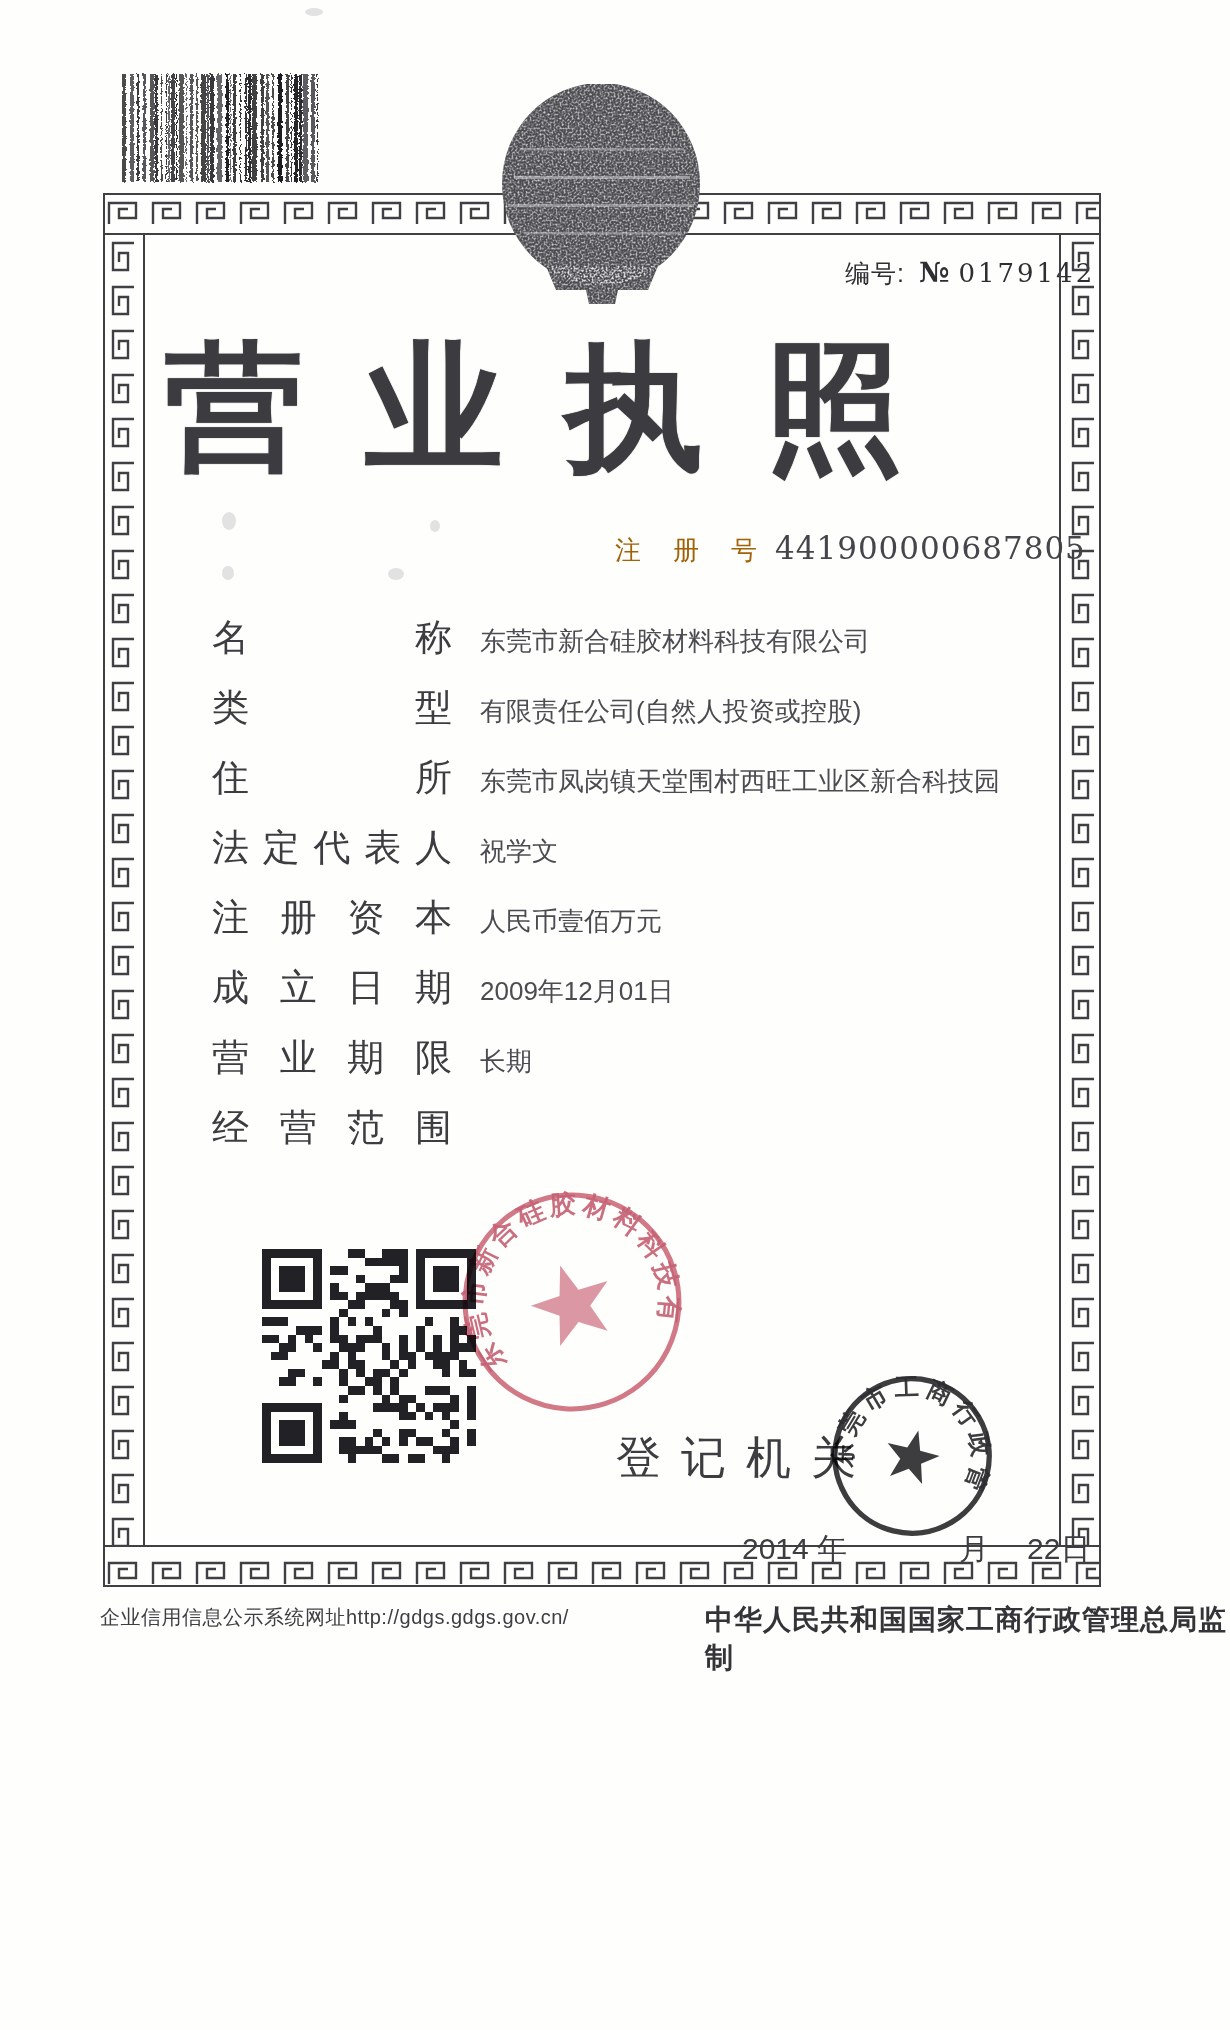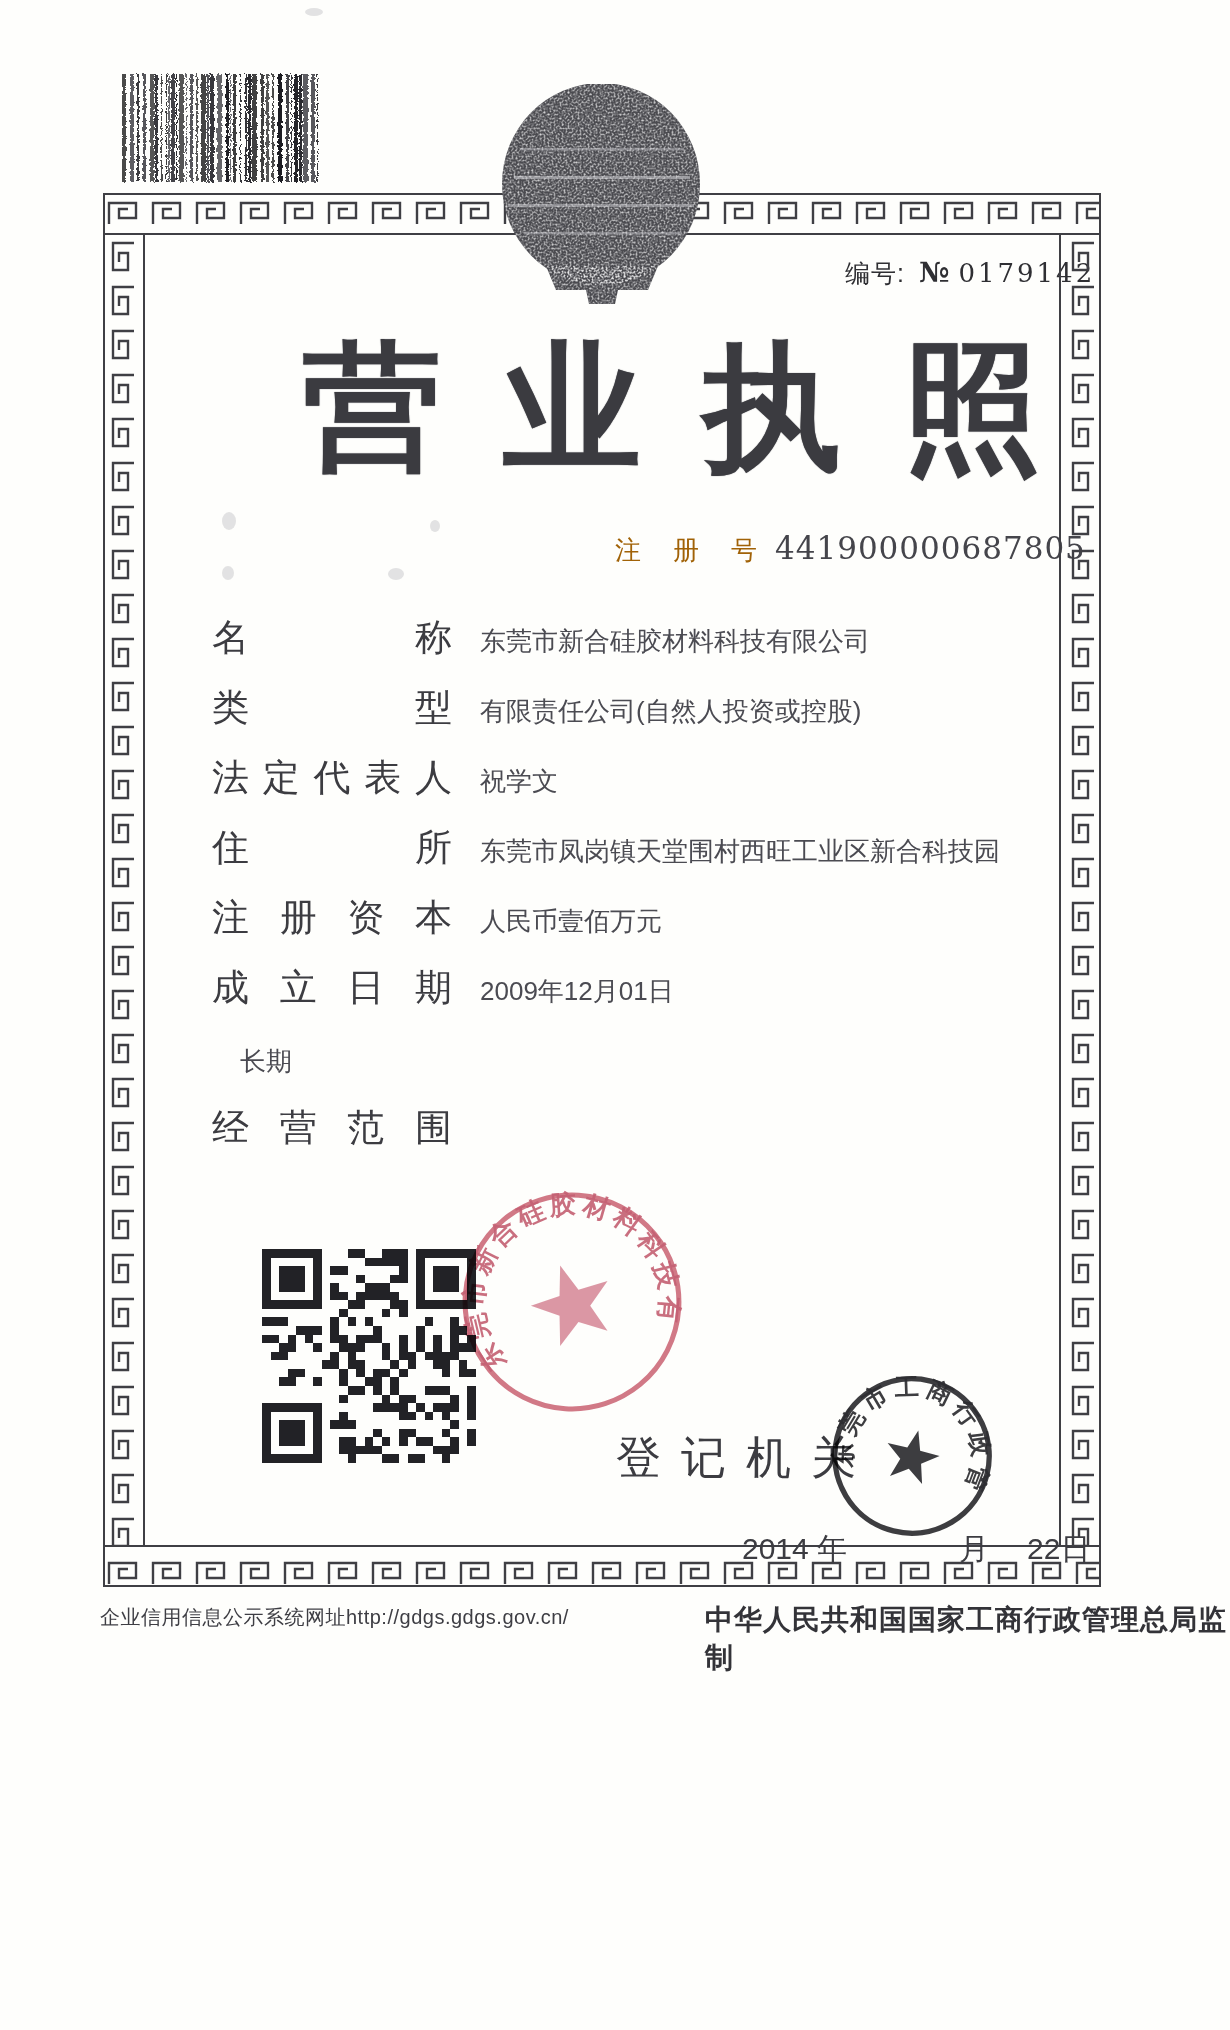--- a/index.html
+++ b/index.html
@@ -6,21 +6,21 @@
   body{width:1230px;height:2030px;background:#ffffff;font-family:"Liberation Sans",sans-serif;position:relative;overflow:hidden;color:#3a3a3e;}
   .abs{position:absolute;}
   .page{position:absolute;left:0;top:0;width:1230px;height:2030px;background:#fefefc;}
 
   
   .serial{left:845px;top:256px;font-size:25px;color:#2f2f33;letter-spacing:1px;white-space:nowrap;}
   .serial .nosym{font-family:"DejaVu Serif",serif;font-weight:bold;font-size:28px;margin:0 8px 0 14px;}
   .serial .digits{font-family:"DejaVu Serif",serif;letter-spacing:3px;font-size:26px;}
 
   
-  .title{left:103px;top:338px;width:1000px;text-align:right;font-size:138px;font-weight:900;letter-spacing:62px;text-indent:62px;color:#3b3b40;line-height:1;text-shadow:0 0 1px #55555a;}
+  .title{left:103px;top:338px;width:1000px;text-align:left;font-size:138px;font-weight:900;letter-spacing:62px;text-indent:62px;color:#3b3b40;line-height:1;text-shadow:0 0 1px #55555a;}
 
   
   .regline{left:615px;top:530px;white-space:nowrap;}
   .regline .rlabel{display:inline-block;width:142px;text-align-last:justify;font-size:26px;color:#a16207;vertical-align:baseline;}
   .regline .rvalue{font-family:"DejaVu Serif",serif;font-size:31px;color:#45454b;margin-left:18px;letter-spacing:1px;}
 
   
   .fields{left:212px;top:616px;width:886px;}
   .frow{display:flex;align-items:flex-start;height:70px;}
   .frow.tall{height:auto;}
@@ -149,36 +149,37 @@
   <div class="abs fields">
     <div class="frow">
       <div class="flabel">名称</div>
       <div class="fvalue">东莞市新合硅胶材料科技有限公司</div>
     </div>
     <div class="frow">
       <div class="flabel">类型</div>
       <div class="fvalue">有限责任公司(自然人投资或控股)</div>
     </div>
     <div class="frow">
+      <div class="flabel">住所</div>
+      <div class="fvalue">东莞市凤岗镇天堂围村西旺工业区新合科技园</div>
+    </div>
+    <div class="frow">
       <div class="flabel">法定代表人</div>
       <div class="fvalue">祝学文</div>
     </div>
     <div class="frow">
-      <div class="flabel">住所</div>
-      <div class="fvalue">东莞市凤岗镇天堂围村西旺工业区新合科技园</div>
-    </div>
-    <div class="frow">
       <div class="flabel">注册资本</div>
       <div class="fvalue">人民币壹佰万元</div>
     </div>
     <div class="frow">
       <div class="flabel">成立日期</div>
       <div class="fvalue">2009年12月01日</div>
     </div>
     <div class="frow">
+      <div class="flabel">营业期限</div>
       <div class="fvalue">长期</div>
     </div>
     <div class="frow tall">
       <div class="flabel">经营范围</div>
     </div>
   </div>
 
   <svg class="abs qr" viewBox="0 0 25 25" shape-rendering="crispEdges" id="qr-svg">
       <rect x="0" y="0" width="1" height="1" fill="#222226"></rect>
       <rect x="1" y="0" width="1" height="1" fill="#222226"></rect>

